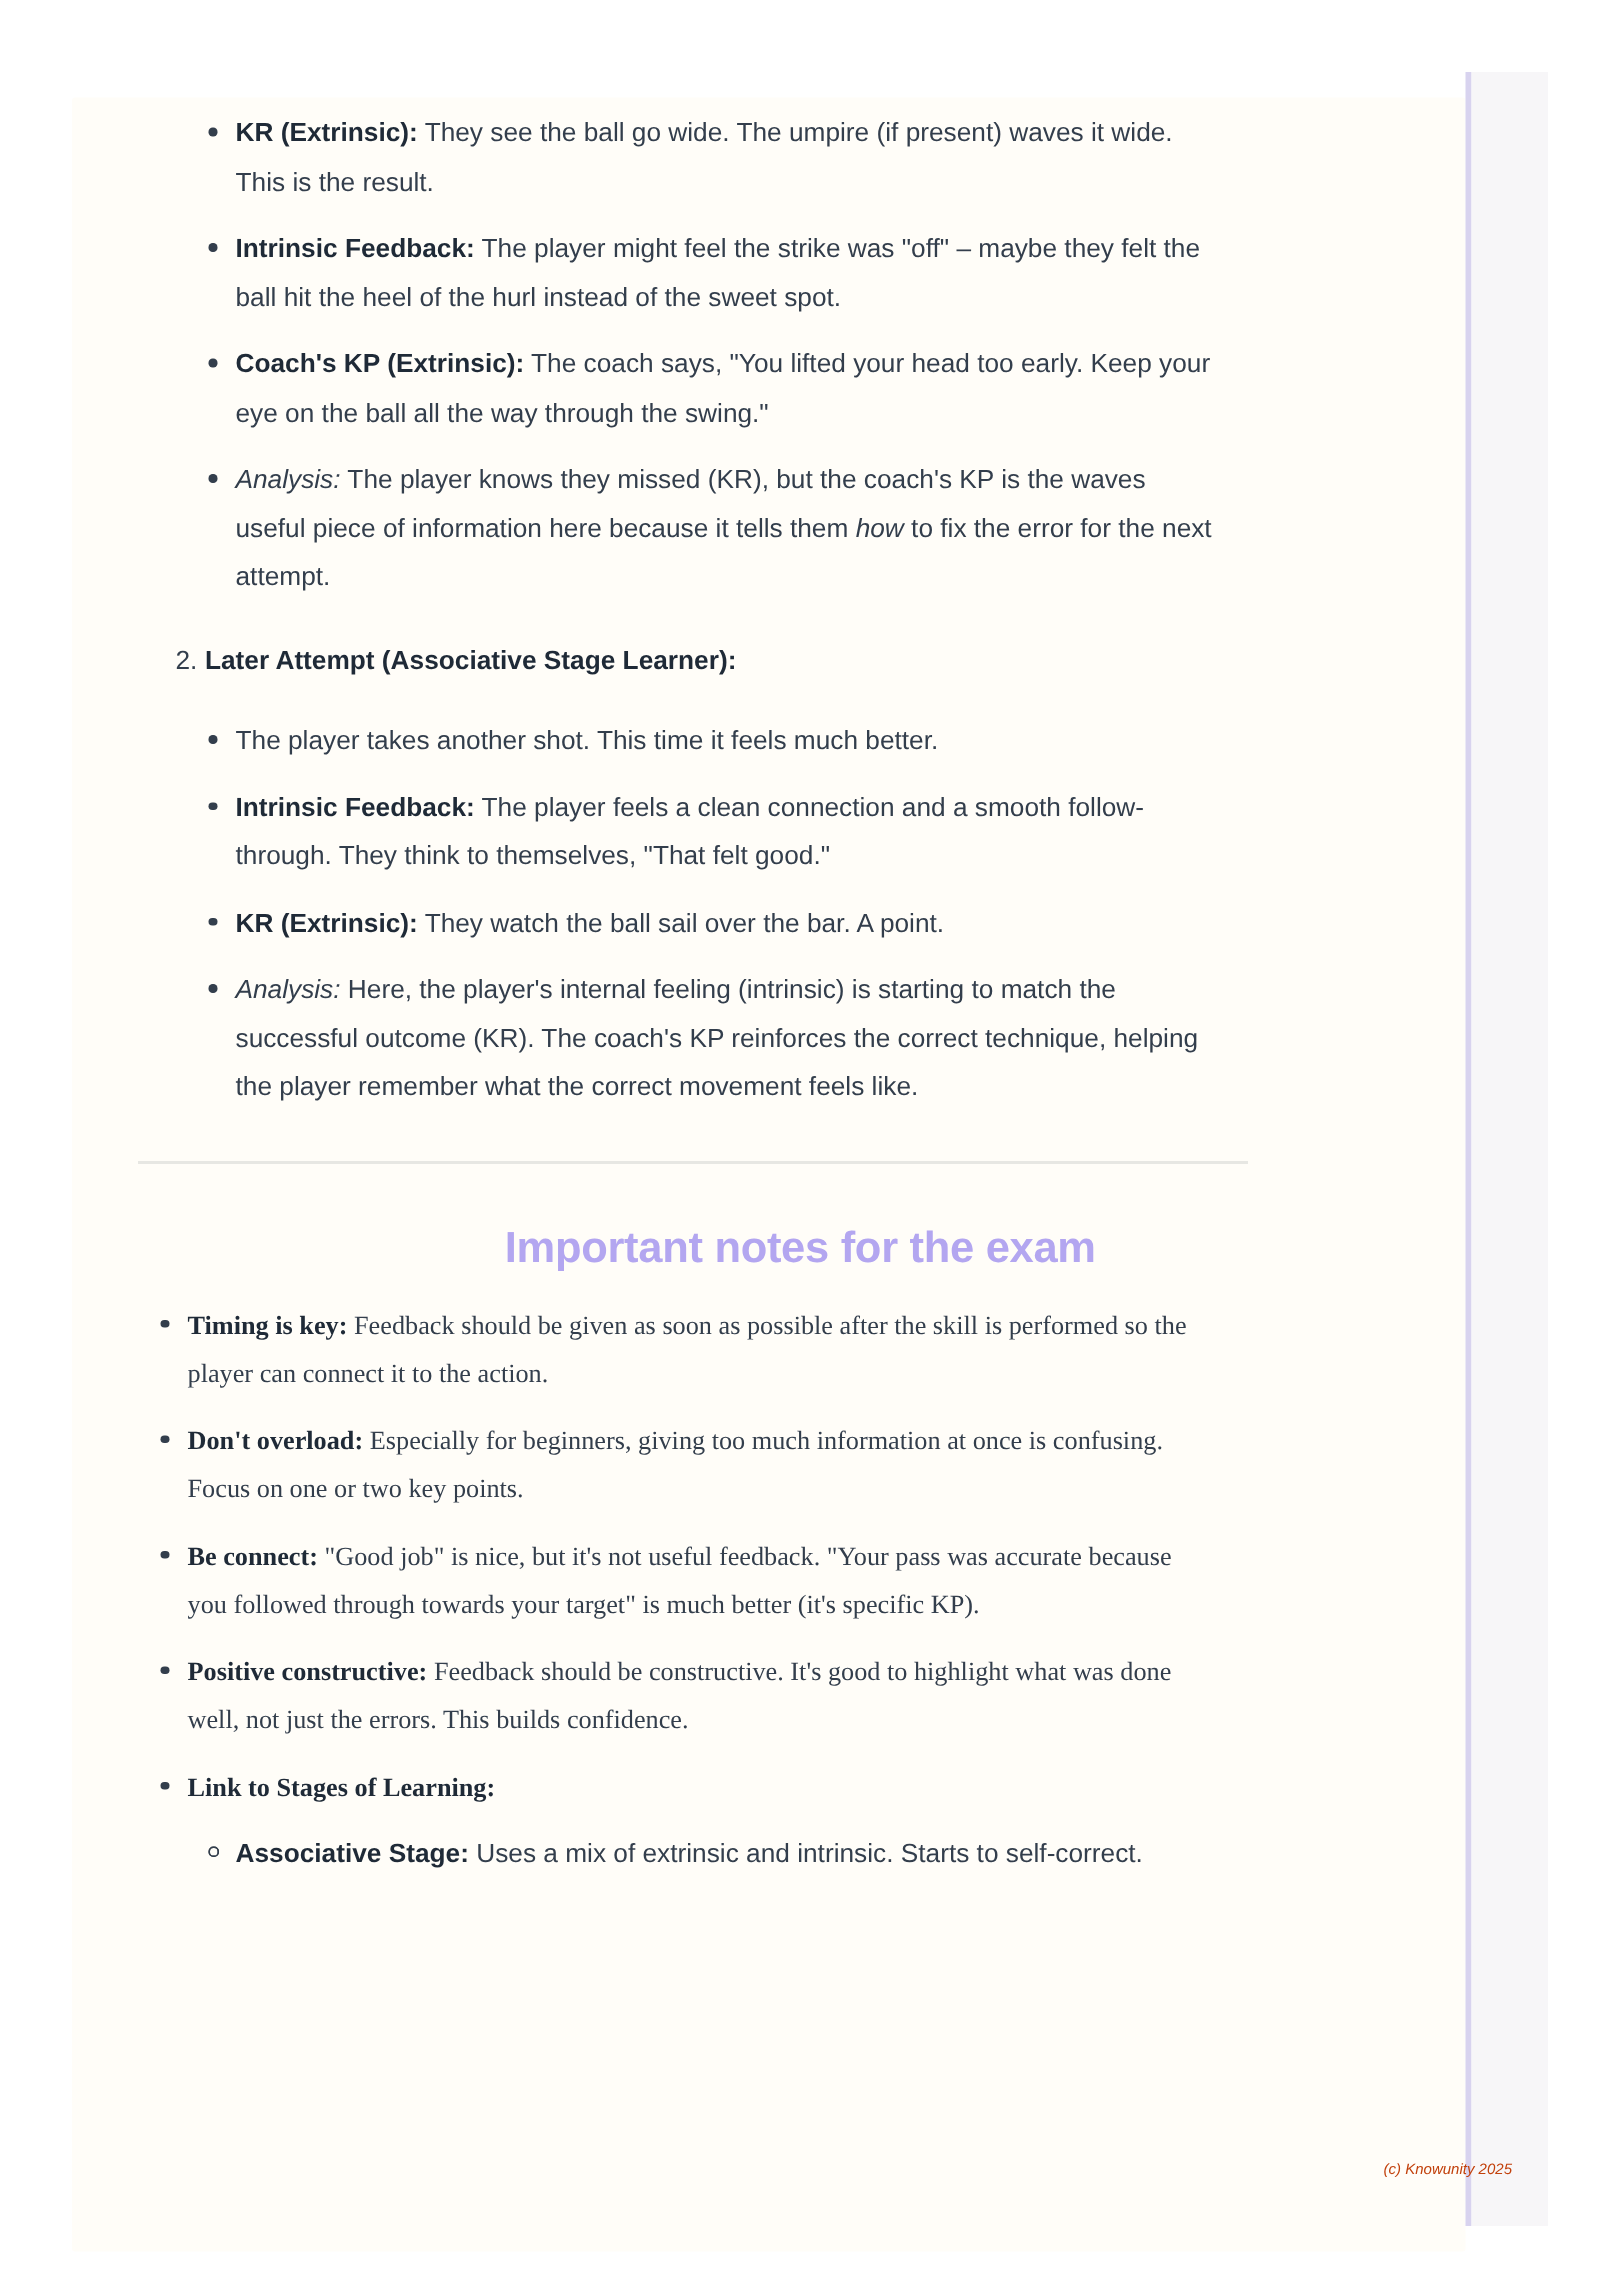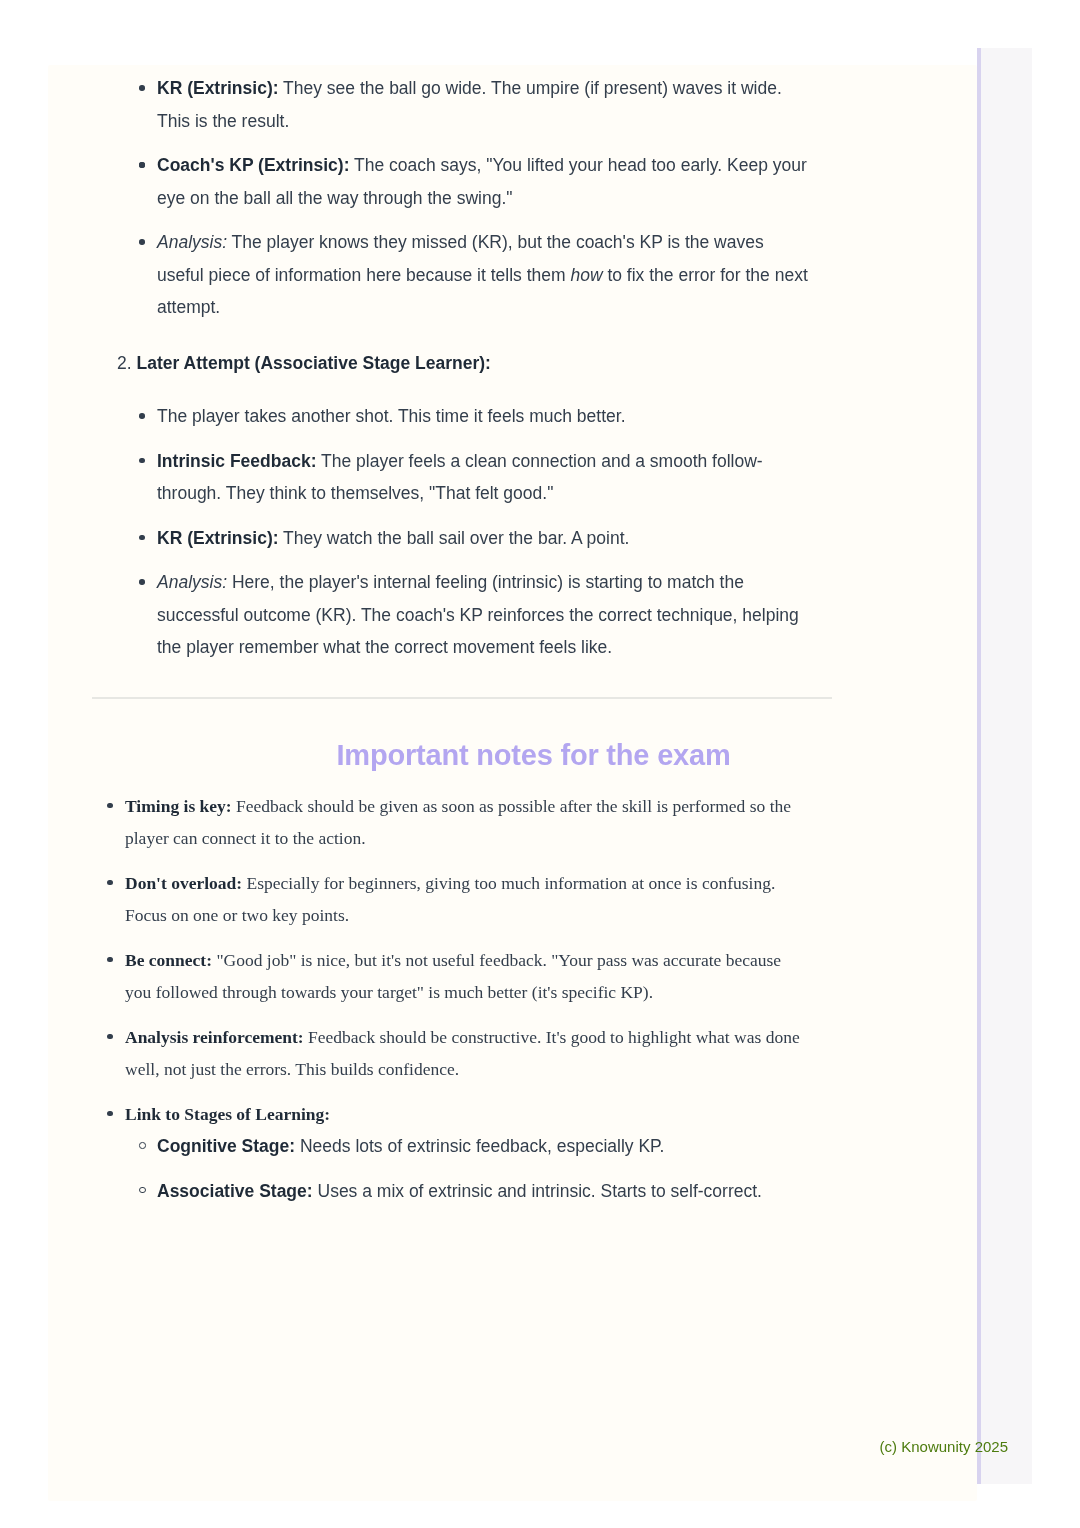--- a/index.html
+++ b/index.html
@@ -76,39 +76,41 @@
     line-height: 35px;
     font-weight: 700;
     color: #b3a6f0;
     letter-spacing: -0.2px;
     margin: 39px 0 17px 0;
     text-align: center;
   }
   .footer {
     position: absolute;
     right: 72px; top: 1438px;
-    font-size: 15px;
+    font-size: 10px;
     line-height: 18px;
-    color: #4d7c0f;
+    color: #c2410c;
     white-space: nowrap;
+    font-style: italic;
   }
 </style>
 </head>
 <body>
 
 <div class="page">
   <div class="content">
 
     <div class="list lvl2">
       <div class="li">
         <span class="marker dot"></span>
         <span><b>KR (Extrinsic):</b><span> They see the ball go wide. The umpire (if present) waves it wide. This is the result.</span></span>
       </div>
       <div class="li">
         <span class="marker dot"></span>
+        <span><b>Intrinsic Feedback:</b><span> The player might feel the strike was "off" – maybe they felt the ball hit the heel of the hurl instead of the sweet spot.</span></span>
       </div>
       <div class="li">
         <span class="marker dot"></span>
         <span><b>Coach's KP (Extrinsic):</b><span> The coach says, "You lifted your head too early. Keep your eye on the ball all the way through the swing."</span></span>
       </div>
       <div class="li">
         <span class="marker dot"></span>
         <span><i>Analysis:</i><span> The player knows they missed (KR), but the coach's KP is the waves useful piece of information here because it tells them </span><i>how</i><span> to fix the error for the next attempt.</span></span>
       </div>
     </div>
@@ -148,32 +150,31 @@
       <div class="li">
         <span class="marker dot"></span>
         <span><b>Don't overload:</b><span> Especially for beginners, giving too much information at once is confusing. Focus on one or two key points.</span></span>
       </div>
       <div class="li">
         <span class="marker dot"></span>
         <span><b>Be connect:</b><span> "Good job" is nice, but it's not useful feedback. "Your pass was accurate because you followed through towards your target" is much better (it's specific KP).</span></span>
       </div>
       <div class="li">
         <span class="marker dot"></span>
-        <span><b>Analysis reinforcement:</b><span> Feedback should be constructive. It's good to highlight what was done well, not just the errors. This builds confidence.</span></span>
+        <span><b>Positive constructive:</b><span> Feedback should be constructive. It's good to highlight what was done well, not just the errors. This builds confidence.</span></span>
       </div>
       <div class="li" style="margin-bottom:0;">
         <span class="marker dot"></span>
         <span><b>Link to Stages of Learning:</b></span>
       </div>
     </div>
 
     <div class="list sub">
       <div class="li">
         <span class="marker circle"></span>
-        <span><b>Cognitive Stage:</b><span> Needs lots of extrinsic feedback, especially KP.</span></span>
       </div>
       <div class="li">
         <span class="marker circle"></span>
         <span><b>Associative Stage:</b><span> Uses a mix of extrinsic and intrinsic. Starts to self-correct.</span></span>
       </div>
     </div>
 
   </div>
 </div>
 

